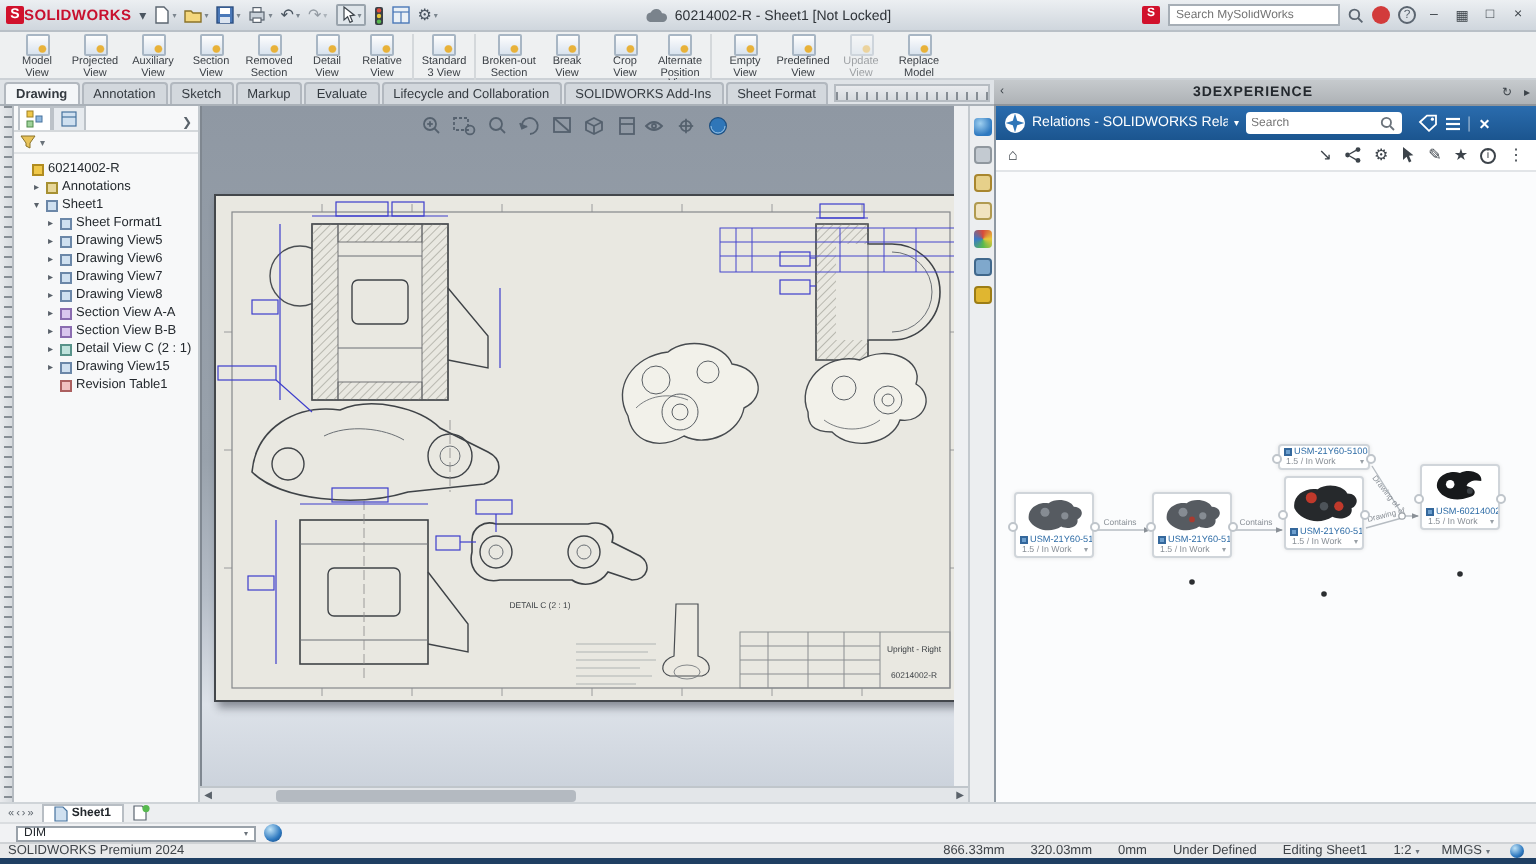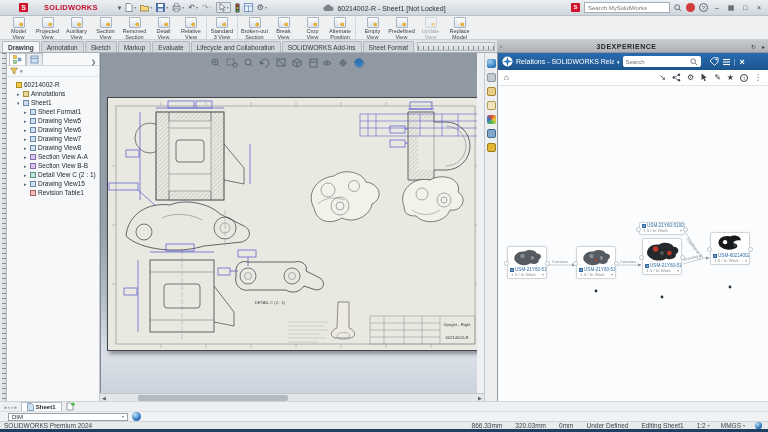--- a/index.html
+++ b/index.html
@@ -5,21 +5,21 @@
   html,body{margin:0;padding:0;background:#222;}
   *{box-sizing:border-box;}
   #app{position:relative;width:768px;height:432px;overflow:hidden;
        font-family:"Liberation Sans",sans-serif;background:#eef0f2;color:#333;}
   .abs{position:absolute;}
 
   
   #titlebar{left:0;top:0;width:768px;height:16px;
     background:linear-gradient(180deg,#eceff2,#cfd6dd);
     border-bottom:1px solid #b9c0c7;display:flex;align-items:center;font-size:7px;}
-  .logo{display:flex;align-items:center;gap:16px;margin-left:19px;}
+  .logo{display:flex;align-items:center;gap:0;margin-left:3px;}
   .logo-mark{width:9px;height:9px;background:#d1112c;border-radius:1px;color:#fff;
     font-size:7px;font-weight:bold;line-height:9px;text-align:center;}
   .logo-text{color:#c8102e;font-weight:bold;font-size:7.5px;letter-spacing:.2px;}
   .qa{display:flex;align-items:center;margin-left:4px;color:#4a5560;}
   .qa svg{display:block;}
   .qa .dd{font-size:4px;color:#7b858e;margin-left:1px;}
   .qa.pressed{border:1px solid #9aa4ad;background:#dfe5ea;border-radius:1px;padding:0 1px;}
   #doc-title{position:absolute;left:0;right:0;top:0;height:16px;display:flex;
     align-items:center;justify-content:center;gap:3px;font-size:7px;color:#2d3237;pointer-events:none;}
   #tb-right{margin-left:auto;display:flex;align-items:center;gap:4px;margin-right:4px;}

